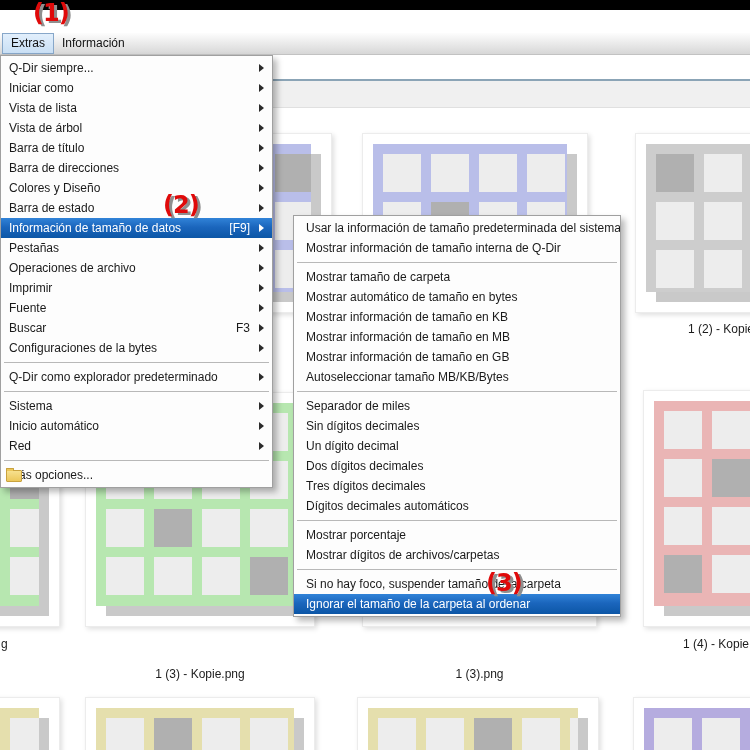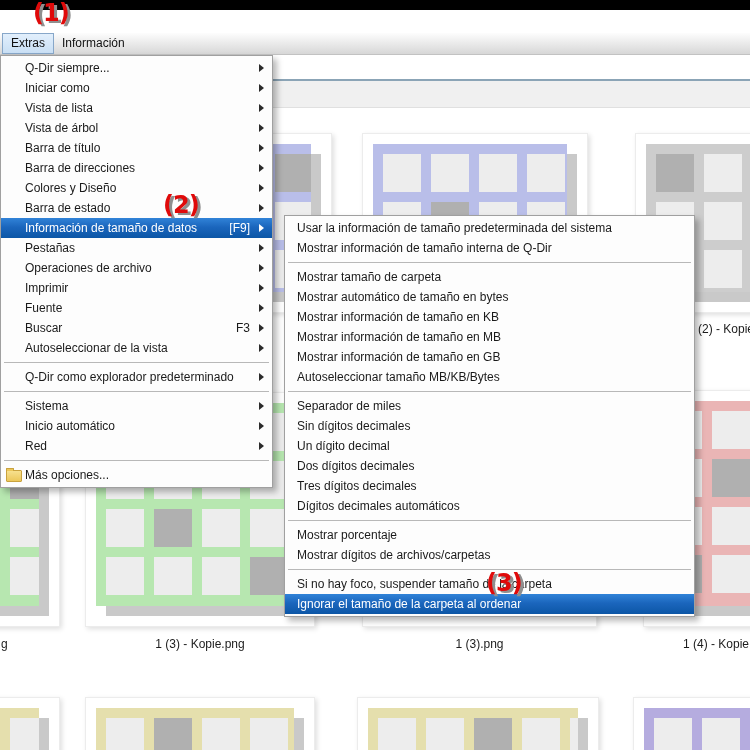--- a/index.html
+++ b/index.html
@@ -27,32 +27,32 @@
   
   #gallery{position:absolute;inset:0;z-index:2;}
   .thumb-card{
     position:absolute;background:#fff;border:1px solid #ececec;box-sizing:border-box;
     box-shadow:2px 2px 5px rgba(0,0,0,.13);
   }
   .thumb-grid{position:absolute;left:10px;top:10px;overflow:hidden;box-shadow:10px 10px 0 #c9c9c9;}
   .cell{position:absolute;width:38px;height:38px;background:#ededed;}
   .cell.dark{background:#b0b0b0;}
   .file-name{position:absolute;font-size:12px;color:#1c1c1c;white-space:nowrap;z-index:3;}
-  .file-name.center{text-align:center;}
+  .file-name.center{text-align:center;margin-top:30px;}
 
   
   .menu-panel{
     position:absolute;background:#fdfdfd;border:1px solid #a0a0a0;box-sizing:border-box;
     box-shadow:4px 4px 6px rgba(0,0,0,.28);padding:2px 0;
   }
   #menu-extras{left:0;top:55px;width:273px;z-index:20;}
-  #menu-size{left:284px;top:215px;width:411px;z-index:21;}
+  #menu-size{left:293px;top:215px;width:328px;z-index:21;}
   .mi{
     position:relative;height:20px;line-height:20px;font-size:12px;color:#1a1a1a;
-    padding-left:24px;white-space:nowrap;overflow:hidden;
+    padding-left:8px;white-space:nowrap;overflow:hidden;
   }
   #menu-size .mi{padding-left:12px;}
   .mi.hl{
     background:linear-gradient(180deg,#3183d8 0%,#1b66bd 45%,#0c56a6 100%);
     color:#fff;
   }
   .mi .shortcut{position:absolute;right:22px;top:0;}
   .mi .arrow{
     position:absolute;right:8px;top:6px;width:0;height:0;
     border-top:4px solid transparent;border-bottom:4px solid transparent;
@@ -237,21 +237,21 @@
     <div class="mi"><span>Barra de título</span><span class="arrow"></span></div>
     <div class="mi"><span>Barra de direcciones</span><span class="arrow"></span></div>
     <div class="mi"><span>Colores y Diseño</span><span class="arrow"></span></div>
     <div class="mi"><span>Barra de estado</span><span class="arrow"></span></div>
     <div class="mi hl"><span>Información de tamaño de datos</span><span class="shortcut">[F9]</span><span class="arrow"></span></div>
     <div class="mi"><span>Pestañas</span><span class="arrow"></span></div>
     <div class="mi"><span>Operaciones de archivo</span><span class="arrow"></span></div>
     <div class="mi"><span>Imprimir</span><span class="arrow"></span></div>
     <div class="mi"><span>Fuente</span><span class="arrow"></span></div>
     <div class="mi"><span>Buscar</span><span class="shortcut">F3</span><span class="arrow"></span></div>
-    <div class="mi"><span>Autoseleccionar de la vista</span><span class="arrow"></span></div>
+    <div class="mi"><span>Configuraciones de la bytes</span><span class="arrow"></span></div>
     <div class="msep"></div>
     <div class="mi"><span>Q-Dir como explorador predeterminado</span><span class="arrow"></span></div>
     <div class="msep"></div>
     <div class="mi"><span>Sistema</span><span class="arrow"></span></div>
     <div class="mi"><span>Inicio automático</span><span class="arrow"></span></div>
     <div class="mi"><span>Red</span><span class="arrow"></span></div>
     <div class="msep"></div>
     <div class="mi"><span class="folder-icon"></span><span>Más opciones...</span></div>
   </div>
 <div id="menu-size" class="menu-panel">

